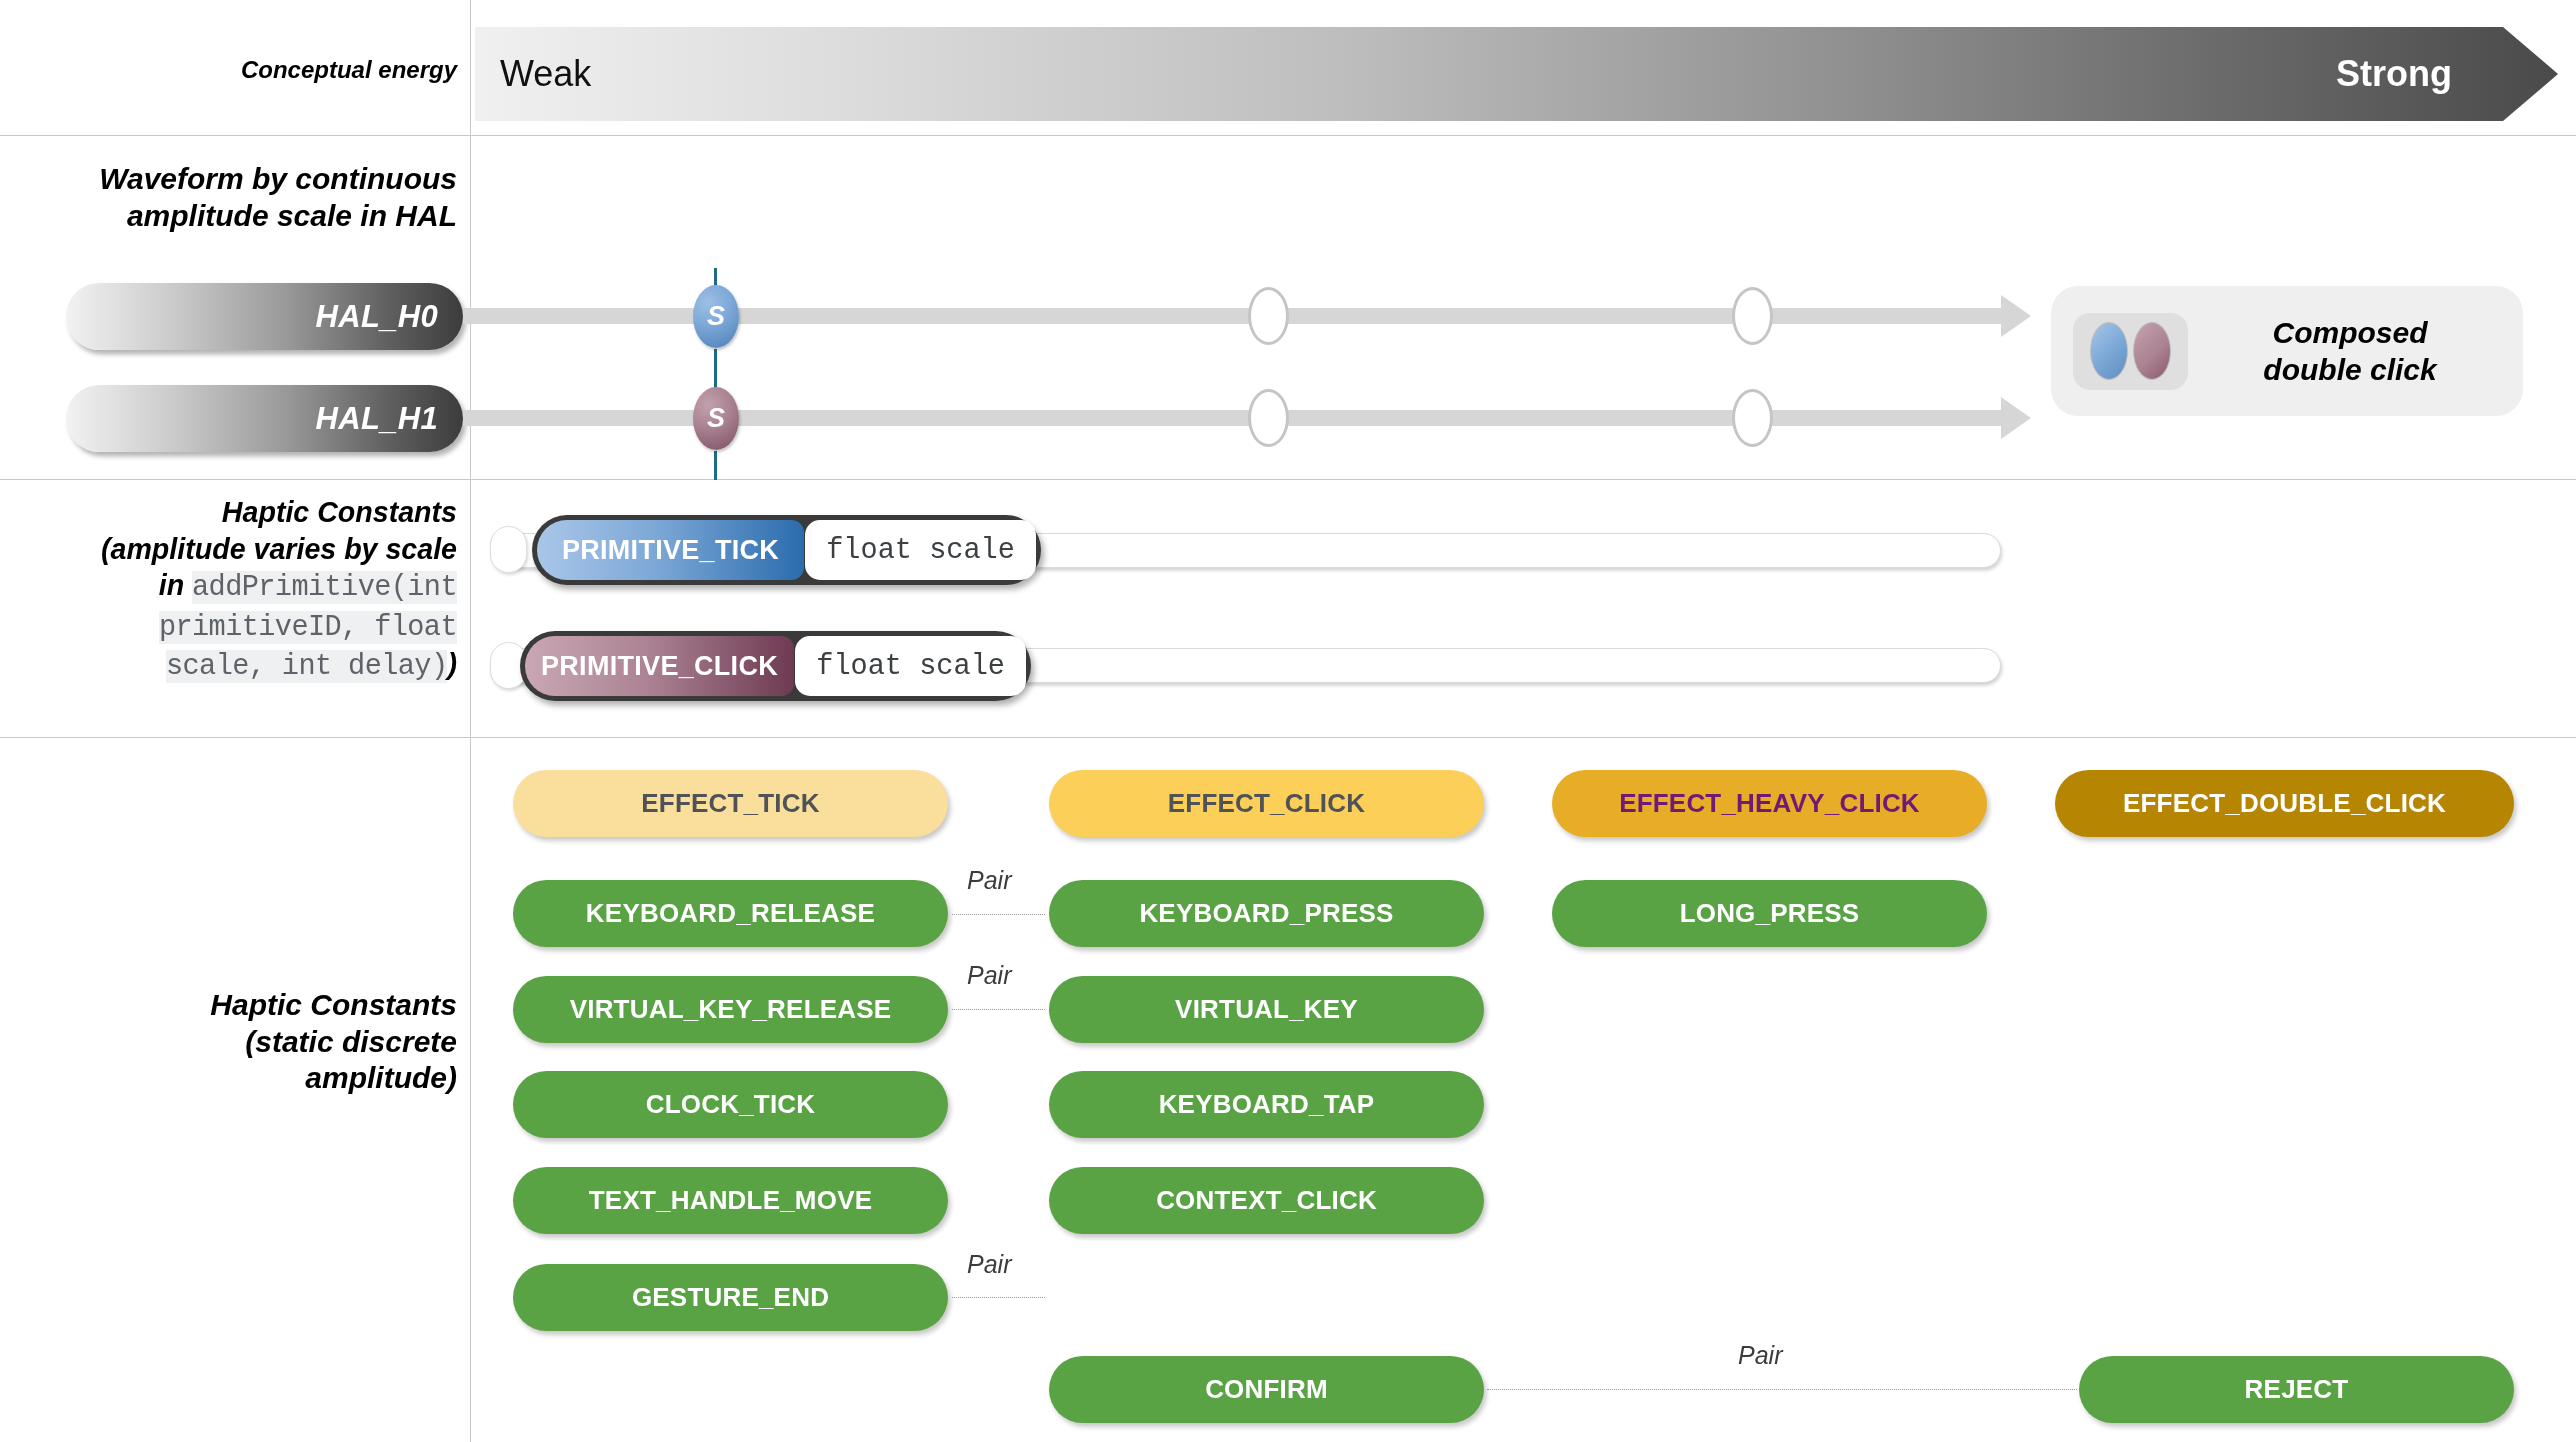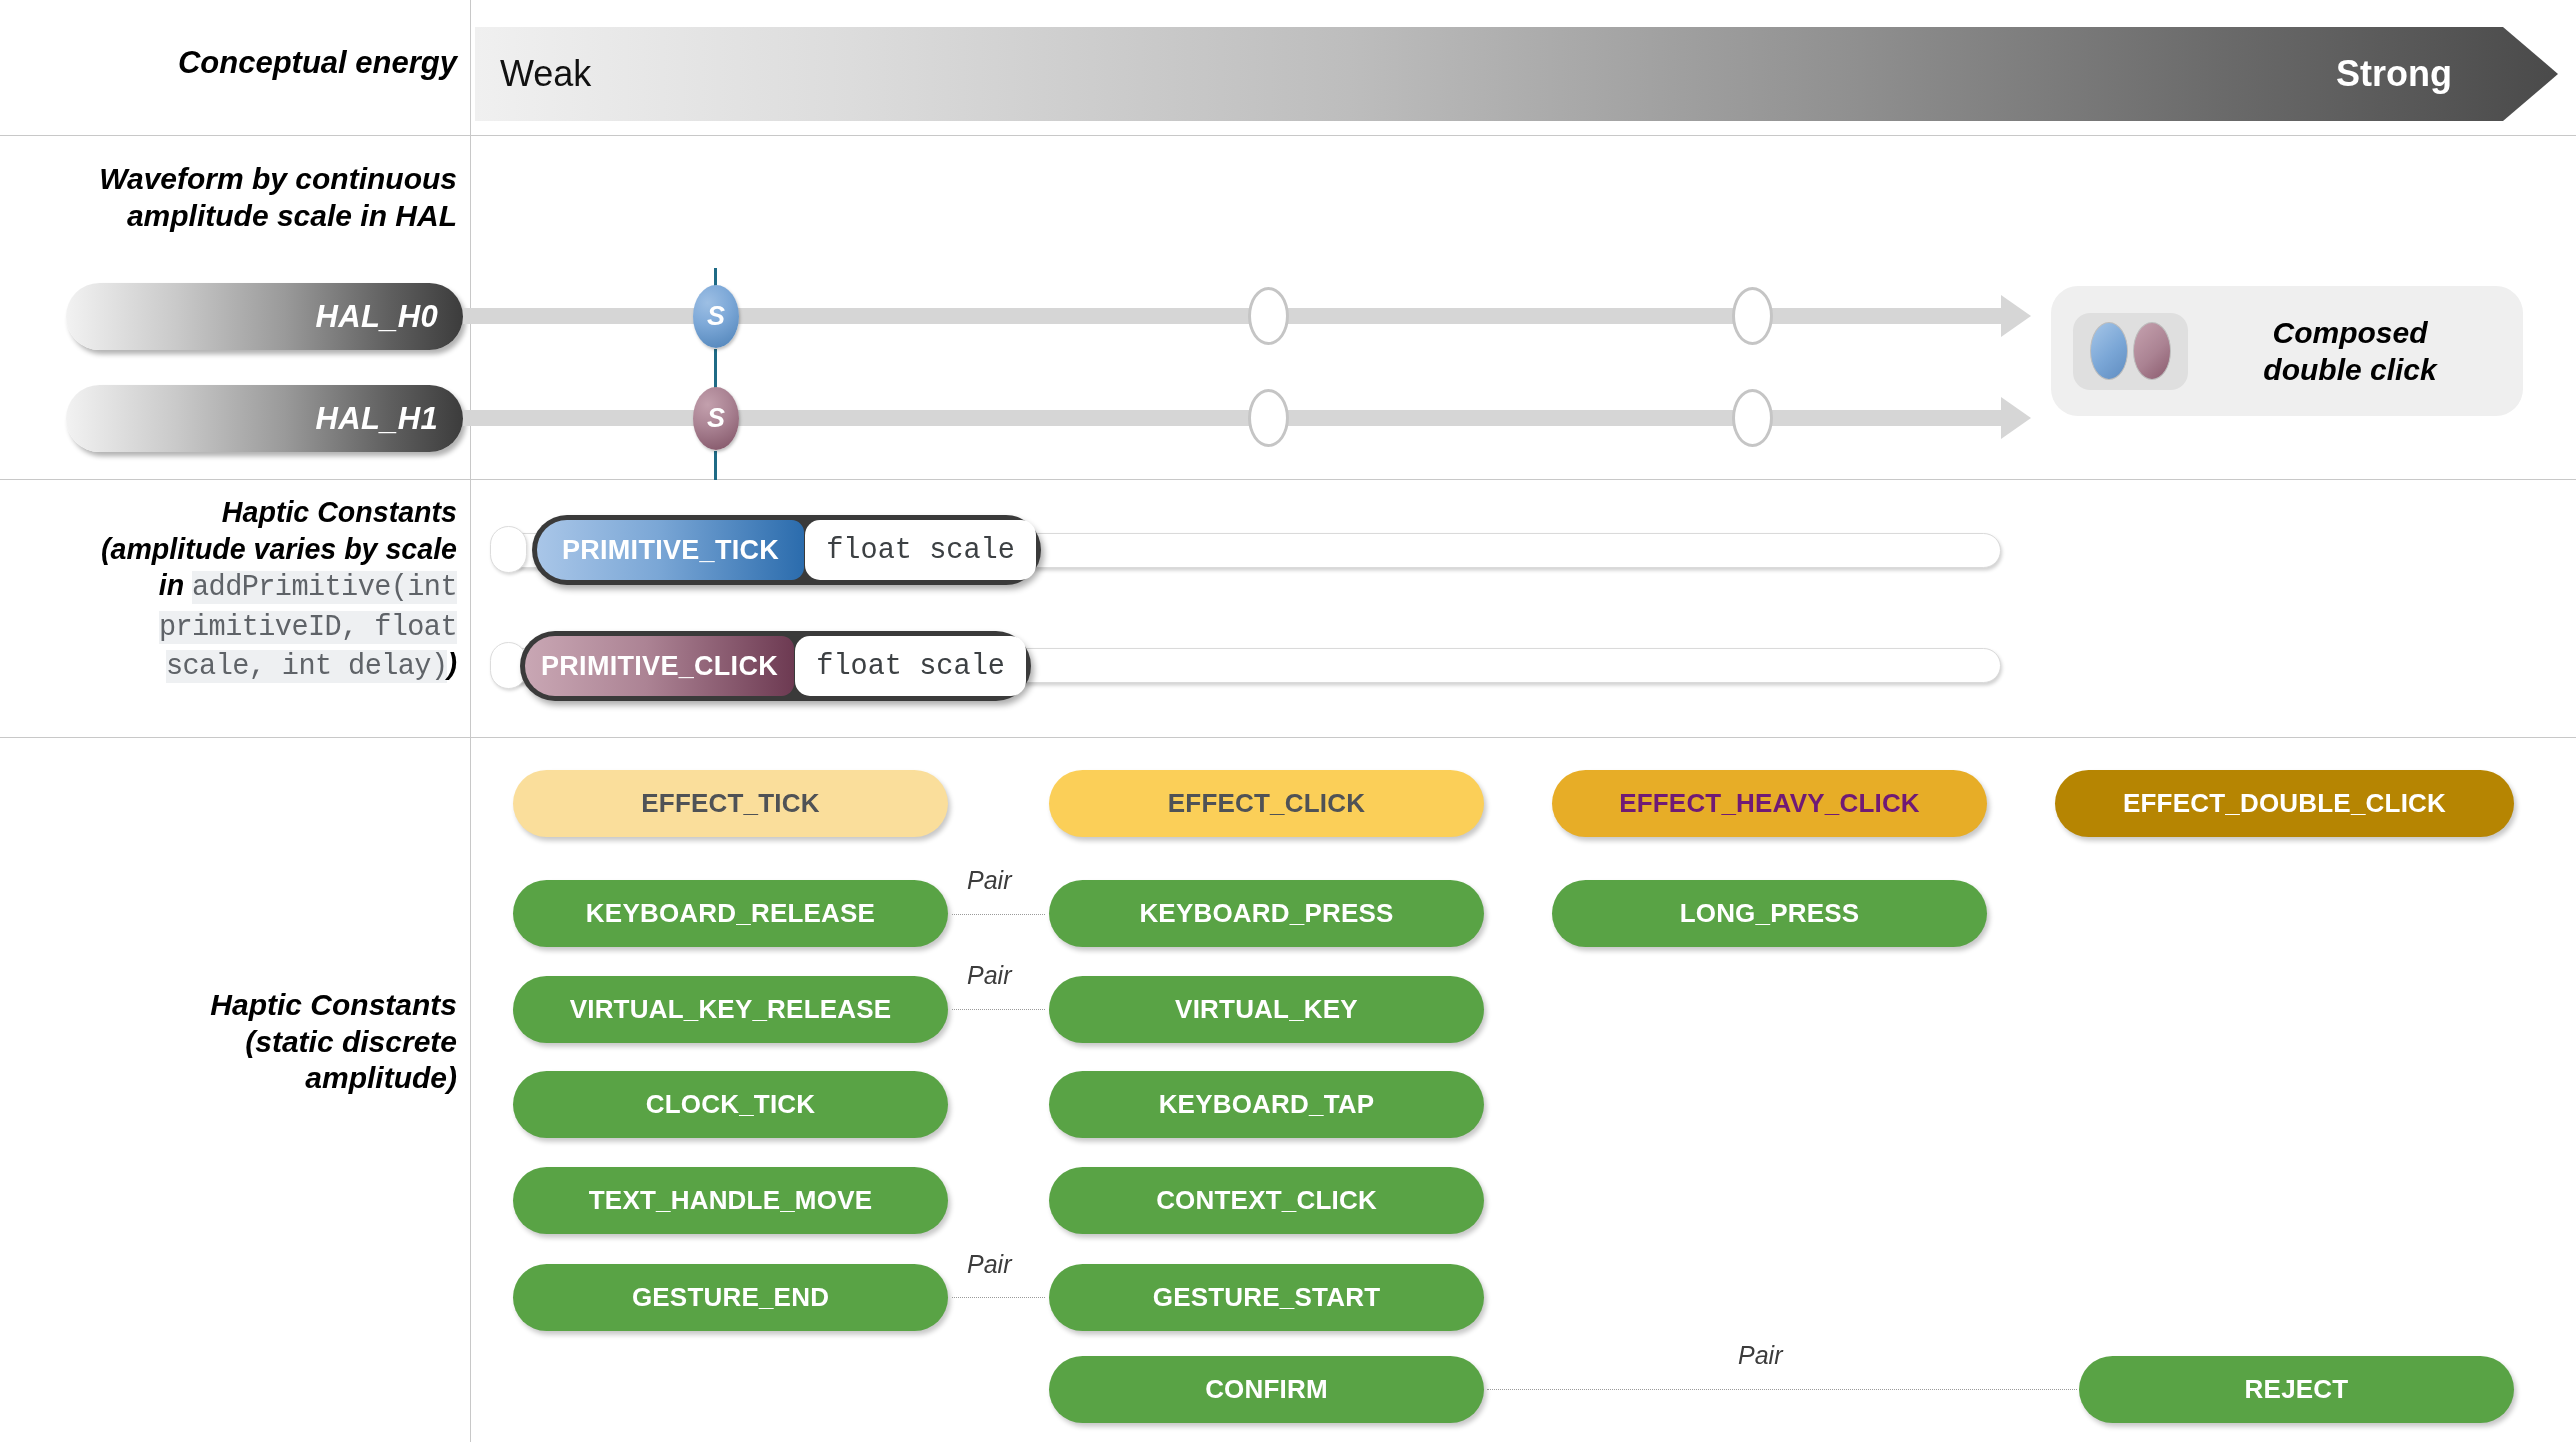--- a/index.html
+++ b/index.html
@@ -177,21 +177,21 @@
 </head>
 <body>
 
 <div id="page">
 
   <div class="hrule" style="top:135px;"></div>
   <div class="hrule" style="top:479px;"></div>
   <div class="hrule" style="top:737px;"></div>
   <div class="vrule" style="left:470px; top:0; height:1443px;"></div>
 
-  <div class="rowlabel" style="left:0; top:44px; width:457px; font-size:31px;">Conceptual energy</div>
+  <div class="rowlabel" style="left:0; top:55px; width:457px; font-size:24px;">Conceptual energy</div>
 
   <div id="energy-arrow">
     <span class="weak">Weak</span>
     <span class="strong">Strong</span>
   </div>
 
   <div class="rowlabel" style="left:0; top:161px; width:457px; font-size:30px;">
     <div>Waveform by continuous</div>
     <div>amplitude scale in HAL</div>
   </div>
@@ -271,21 +271,20 @@
   <div class="pill c-green" style="left:513px; top:880px; width:435px;">KEYBOARD_RELEASE</div>
   <div class="pill c-green" style="left:513px; top:976px; width:435px;">VIRTUAL_KEY_RELEASE</div>
   <div class="pill c-green" style="left:513px; top:1071px; width:435px;">CLOCK_TICK</div>
   <div class="pill c-green" style="left:513px; top:1167px; width:435px;">TEXT_HANDLE_MOVE</div>
   <div class="pill c-green" style="left:513px; top:1264px; width:435px;">GESTURE_END</div>
 
   <div class="pill c-green" style="left:1049px; top:976px; width:435px;">VIRTUAL_KEY</div>
   <div class="pill c-green" style="left:1049px; top:880px; width:435px;">KEYBOARD_PRESS</div>
   <div class="pill c-green" style="left:1049px; top:1071px; width:435px;">KEYBOARD_TAP</div>
   <div class="pill c-green" style="left:1049px; top:1167px; width:435px;">CONTEXT_CLICK</div>
-  <div class="pill c-green" style="left:1049px; top:1264px; width:435px;">GESTURE_START</div>
   <div class="pill c-green" style="left:1049px; top:1356px; width:435px;">CONFIRM</div>
 
   <div class="pill c-green" style="left:1552px; top:880px; width:435px;">LONG_PRESS</div>
 
   <div class="pill c-green" style="left:2079px; top:1356px; width:435px;">REJECT</div>
 
   <div class="pair-line" style="left:952px; top:914px; width:93px;"></div>
   <div class="pair-label" style="left:967px; top:866px;">Pair</div>
 
   <div class="pair-line" style="left:952px; top:1009px; width:93px;"></div>

